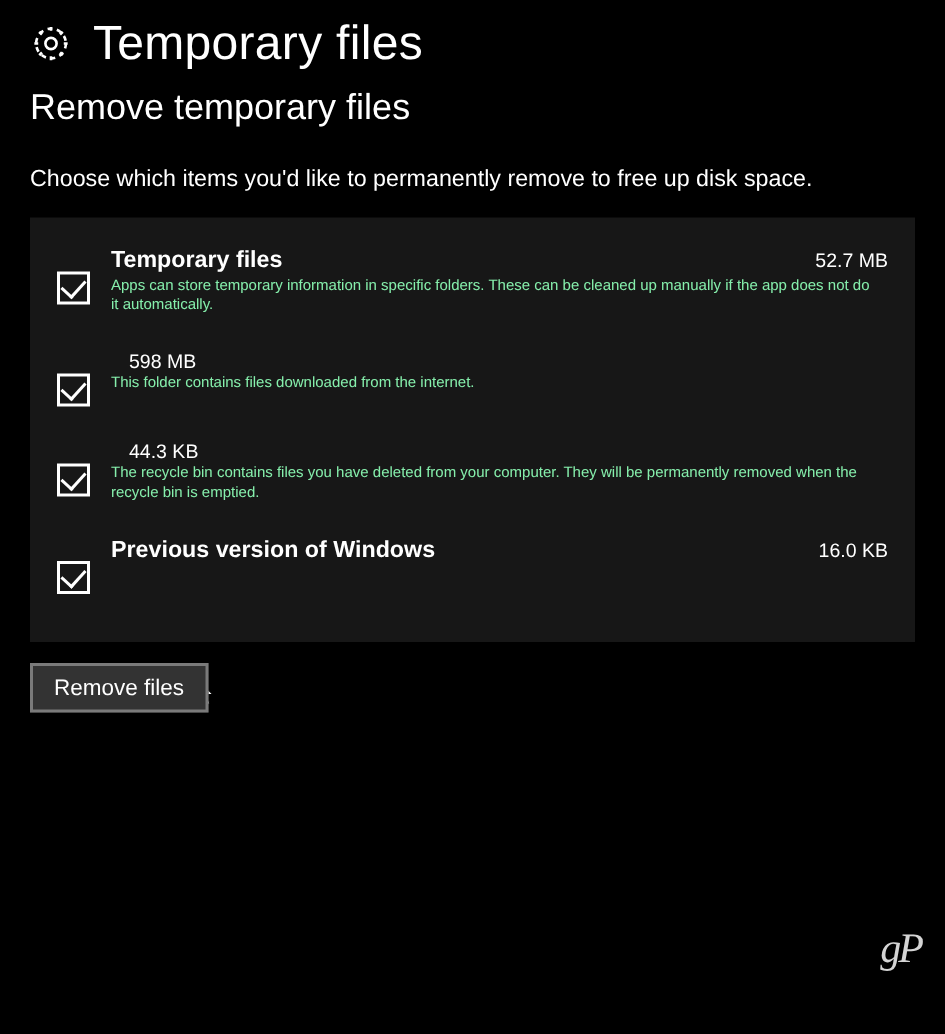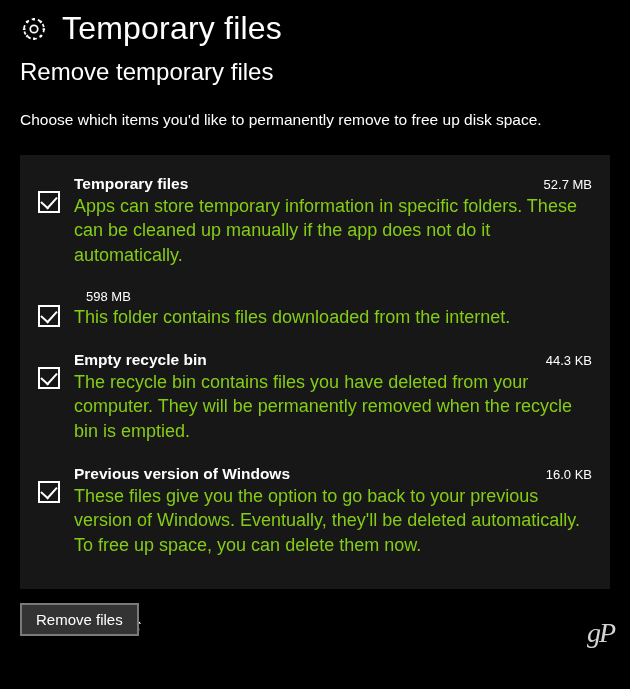--- a/index.html
+++ b/index.html
@@ -32,21 +32,21 @@
     }
     .subtitle {
       font-size: 24px;
       font-weight: 300;
       margin-top: 11px;
       margin-bottom: 24px;
     }
     .instruction {
       font-size: 15.5px;
       line-height: 1.35;
-      margin-bottom: 24px;
+      margin-bottom: 14px;
       color: #fff;
     }
     .panel {
       background: #171717;
       padding: 12px 14px 18px 14px;
     }
     .item {
       display: flex;
       align-items: flex-start;
       padding: 8px 4px 14px 4px;
@@ -82,22 +82,22 @@
       font-weight: 600;
       font-size: 15.5px;
     }
     .item-size {
       font-size: 13px;
       font-weight: 300;
       white-space: nowrap;
       margin-left: 12px;
     }
     .item-desc {
-      font-size: 18px;
-      color: #84cc16;
+      font-size: 10px;
+      color: #86efac;
       line-height: 1.35;
       margin-top: 1px;
       padding-right: 6px;
     }
     .footer {
       margin-top: 14px;
       display: flex;
       align-items: center;
     }
     .remove-btn {
@@ -165,35 +165,33 @@
         <div class="item-size">598 MB</div>
       </div>
       <div class="item-desc">This folder contains files downloaded from the internet.</div>
     </div>
   </div>
 
   <div class="item">
     <div class="checkbox"></div>
     <div class="item-body">
       <div class="item-top">
-        <div class="item-title">Empty recycle bin</div>
         <div class="item-size">44.3 KB</div>
       </div>
       <div class="item-desc">The recycle bin contains files you have deleted from your computer. They will be permanently removed when the recycle bin is emptied.</div>
     </div>
   </div>
 
   <div class="item">
     <div class="checkbox"></div>
     <div class="item-body">
       <div class="item-top">
         <div class="item-title">Previous version of Windows</div>
         <div class="item-size">16.0 KB</div>
       </div>
-      <div class="item-desc">These files give you the option to go back to your previous version of Windows. Eventually, they'll be deleted automatically. To free up space, you can delete them now.</div>
     </div>
   </div>
 
 </div>
 
 <div class="footer">
   <button class="remove-btn">Remove files</button>
   <svg class="cursor" viewBox="0 0 12 18" fill="#fff" stroke="#000" stroke-width="0.8">
     <path d="M0 0 L0 14 L3.5 11 L6 17 L8 16 L5.5 10 L10 10 Z"></path>
   </svg>

